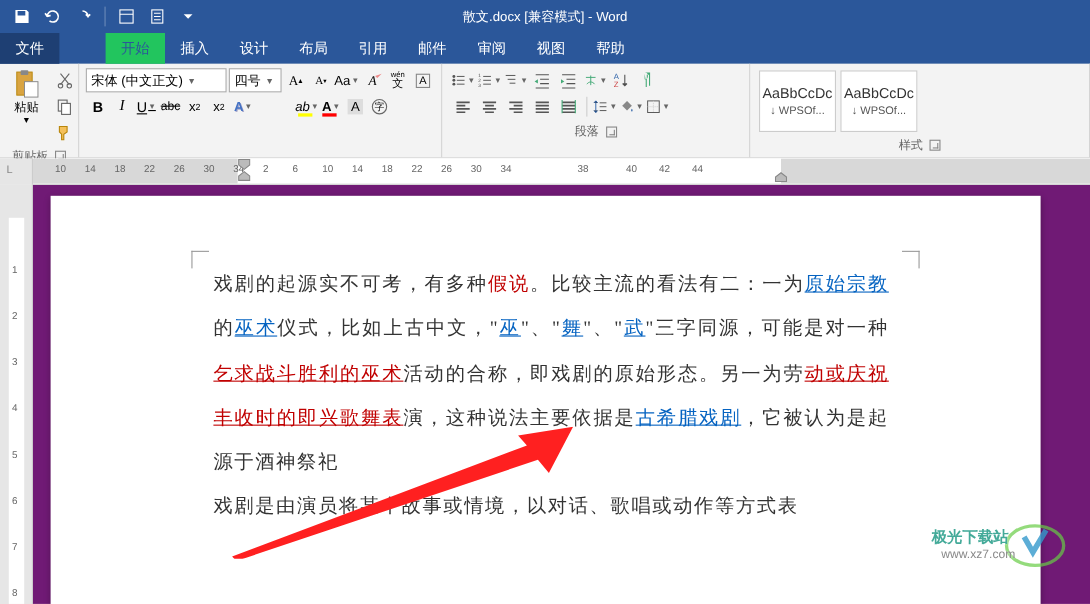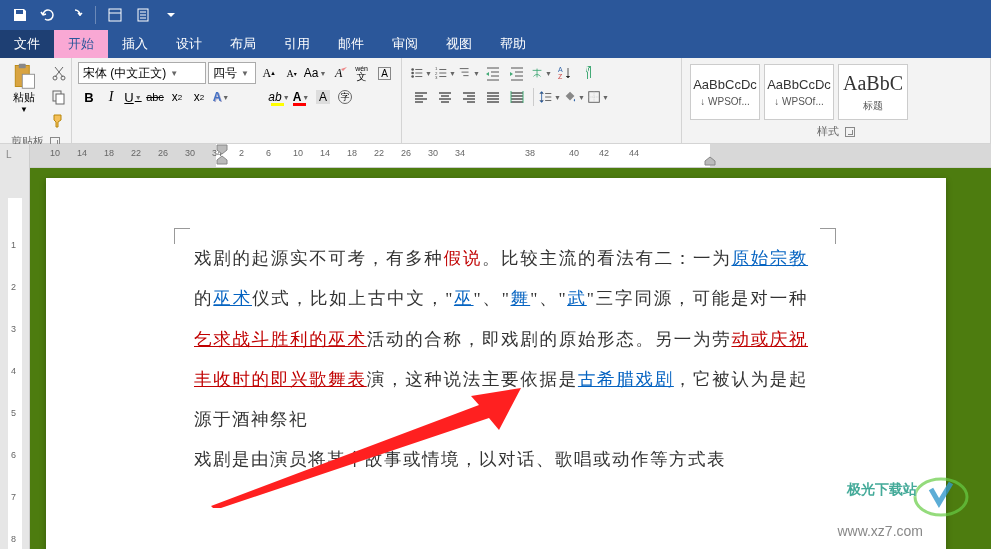--- a/index.html
+++ b/index.html
@@ -10,21 +10,21 @@
     .qat { display: flex; align-items: center; gap: 4px; padding-left: 8px; }
     .qat-btn { width: 24px; height: 24px; display: flex; align-items: center; justify-content: center; cursor: pointer; }
     .qat-btn svg { width: 16px; height: 16px; }
     .qat-sep { width: 1px; height: 18px; background: rgba(255,255,255,0.3); margin: 0 3px; }
     .doc-title { position: absolute; left: 50%; transform: translateX(-50%); font-size: 12px; }
     
     
     .tabs { background: #2b579a; height: 28px; display: flex; align-items: stretch; }
     .tab { padding: 0 14px; display: flex; align-items: center; font-size: 13px; color: white; cursor: pointer; }
     .tab.file { background: #1e3f73; }
-    .tab.active { background: #f9a8d4; color: #2b579a; }
+    .tab.active { background: #22c55e; color: #2b579a; margin-left: 42px; }
     .tell-me { display: flex; align-items: center; gap: 6px; padding: 0 10px; font-size: 12px; color: white; }
     .lightbulb { width: 14px; height: 14px; }
     
     
     .ribbon { background: #f3f3f3; height: 86px; display: flex; border-bottom: 1px solid #d4d4d4; }
     .group { border-right: 1px solid #d4d4d4; display: flex; flex-direction: column; padding: 2px 4px; }
     .group-content { flex: 1; display: flex; align-items: flex-start; gap: 2px; }
     .group-label { font-size: 11px; color: #666; text-align: center; padding-bottom: 2px; display: flex; justify-content: center; gap: 6px; align-items: center; }
     .dialog-launcher { width: 10px; height: 10px; border: 1px solid #888; position: relative; cursor: pointer; }
     .dialog-launcher::after { content: ''; position: absolute; right: 1px; bottom: 1px; width: 4px; height: 4px; border-right: 1px solid #888; border-bottom: 1px solid #888; }
@@ -61,37 +61,37 @@
     .ruler-area { display: flex; height: 24px; background: #f9f9f9; }
     .ruler-corner { width: 30px; background: #e6e6e6; border-right: 1px solid #ccc; }
     .ruler-h { flex: 1; position: relative; background: white; border-bottom: 1px solid #ccc; font-size: 9px; display: flex; overflow: hidden; }
     .ruler-tick { position: absolute; top: 4px; font-size: 9px; color: #666; }
     
     
     .doc-area { display: flex; height: calc(549px - 30px - 28px - 86px - 24px); }
     .ruler-v { width: 30px; background: #e6e6e6; border-right: 1px solid #ccc; position: relative; }
     .ruler-v-white { position: absolute; top: 30px; bottom: 0; left: 8px; width: 14px; background: white; }
     .ruler-v-tick { position: absolute; left: 11px; font-size: 9px; color: #666; }
-    .doc-scroll { flex: 1; background: #4d7c0f; padding-top: 10px; padding-left: 16px; overflow: hidden; }
+    .doc-scroll { flex: 1; background: #701a75; padding-top: 10px; padding-left: 16px; overflow: hidden; }
     .page { background: white; width: 900px; min-height: 600px; box-shadow: 0 2px 6px rgba(0,0,0,0.3); padding: 60px 138px 20px 148px; position: relative; }
     .page-corner-tl { position: absolute; top: 50px; left: 128px; width: 16px; height: 16px; border-left: 1px solid #999; border-top: 1px solid #999; }
     .page-corner-tr { position: absolute; top: 50px; right: 110px; width: 16px; height: 16px; border-right: 1px solid #999; border-top: 1px solid #999; }
     
     .para { font-family: 'SimSun', serif; font-size: 17.5px; line-height: 2.3; color: #333; text-align: justify; letter-spacing: 1.5px; }
     .para .red { color: #c00000; }
     .para .link { color: #0563c1; text-decoration: underline; cursor: pointer; }
     .para .under { text-decoration: underline; }
     
     
     .arrow-overlay { position: absolute; pointer-events: none; z-index: 100; }
     
     
     .watermark { position: absolute; right: 20px; bottom: 28px; z-index: 200; pointer-events: none; }
     .watermark .wm-text { font-size: 14px; color: #4a9; font-weight: bold; text-shadow: 0 0 3px white; }
-    .watermark .wm-url { font-size: 14px; color: #888; text-shadow: 0 0 2px white; margin-top: 24px; }
+    .watermark .wm-url { font-size: 11px; color: #888; text-shadow: 0 0 2px white; }
     
     .clip-brush { display: flex; flex-direction: column; gap: 2px; padding: 2px; }
     
     .drop-arrow { font-size: 7px; margin-left: 1px; color: #666; }
     
     .highlight-btn { position: relative; margin-left: 36px; }
     .highlight-btn .underline-bar { position: absolute; bottom: 2px; left: 3px; right: 6px; height: 3px; background: #ffff00; }
     .fontcolor-btn .underline-bar { position: absolute; bottom: 2px; left: 3px; right: 6px; height: 3px; background: #ff0000; }
     
     .asian-box { border: 1px solid #888; padding: 0 2px; font-size: 10px; }
@@ -130,20 +130,21 @@
           <rect x="3" y="2" width="10" height="12" fill="none" stroke="white"></rect>
           <path stroke="white" d="M5 5h6M5 8h6M5 11h6"></path>
         </svg>
     </div>
     <div class="qat-btn">
       <svg viewBox="0 0 16 16">
           <path fill="white" d="M4 6l4 4 4-4z"></path>
         </svg>
     </div>
   </div>
+  <div class="doc-title">散文.docx [兼容模式] - Word</div>
 </div>
 
 <div class="tabs">
   <div class="tab file">文件</div>
   <div class="tab active">开始</div>
   <div class="tab">插入</div>
   <div class="tab">设计</div>
   <div class="tab">布局</div>
   <div class="tab">引用</div>
   <div class="tab">邮件</div>
@@ -353,36 +354,36 @@
           </div>
         <div class="small-btn">
             <svg width="16" height="16" viewBox="0 0 16 16">
               <rect x="2" y="2" width="12" height="12" fill="none" stroke="#555"></rect>
               <path stroke="#ccc" stroke-dasharray="1" d="M8 2v12M2 8h12"></path>
             </svg>
             <span class="drop-arrow">▼</span>
           </div>
       </div>
     </div>
+    <div class="group-label">
+      <span>段落</span>
+      <span class="dialog-launcher"></span>
+    </div>
   </div>
 
   <div class="group styles-group">
     <div style="display:flex;flex-direction:column;flex:1">
       <div class="style-gallery">
         <div class="style-item">
           <div class="style-preview">AaBbCcDc</div>
           <div class="style-name">↓ WPSOf...</div>
         </div>
         <div class="style-item">
           <div class="style-preview">AaBbCcDc</div>
           <div class="style-name">↓ WPSOf...</div>
-        </div>
-        <div class="style-item">
-          <div class="style-preview large">AaBbC</div>
-          <div class="style-name">标题</div>
         </div>
       </div>
       <div class="group-label">
         <span>样式</span>
         <span class="dialog-launcher"></span>
       </div>
     </div>
   </div>
 </div>
 

